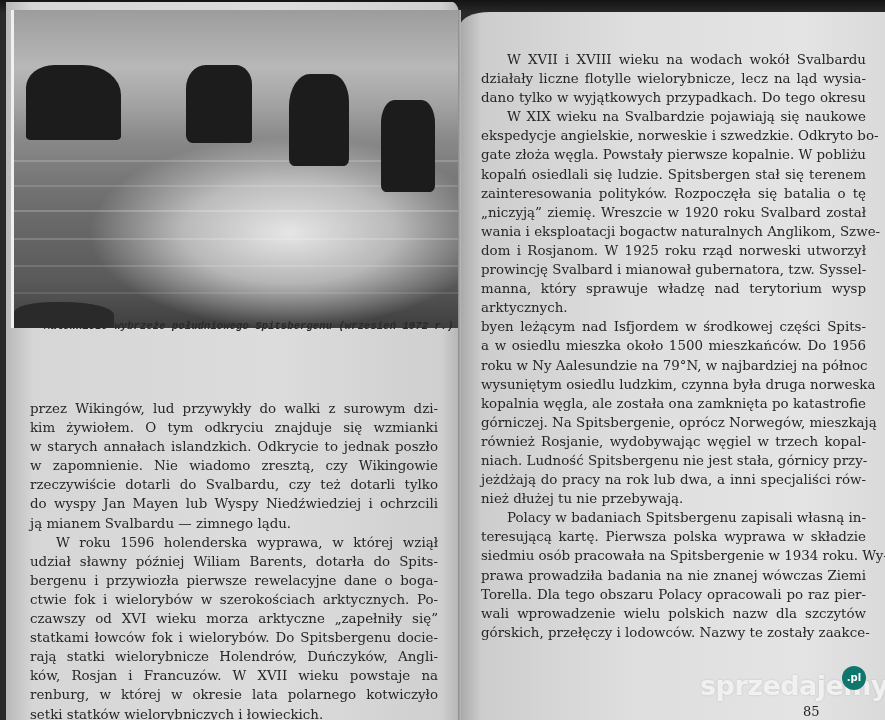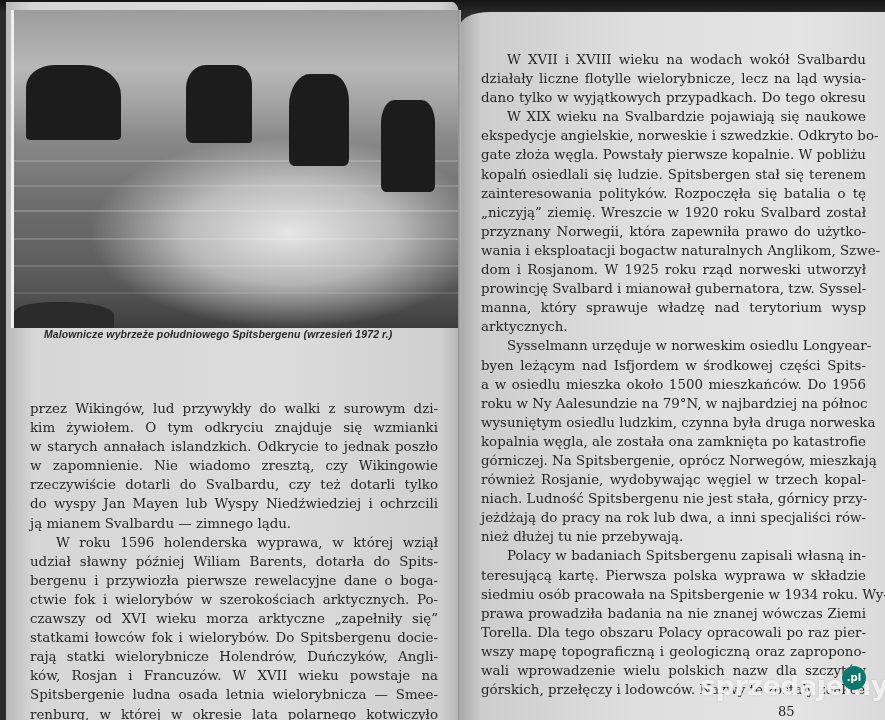--- a/index.html
+++ b/index.html
@@ -40,36 +40,36 @@
     border-left: 3px solid #f0f0f0;
   }
   .photo .wave {
     position: absolute; left: 0; width: 100%; height: 2px;
     background: rgba(255,255,255,0.35);
   }
   .rock {
     position: absolute; background: #1c1c1c;
   }
   .caption {
-    position: absolute; left: 44px; top: 328px; width: 400px;
-    font-family: Liberation Sans, sans-serif; font-style: italic; font-weight: bold;
+    position: absolute; left: 44px; top: 320px; width: 400px;
+    font-family: Liberation Mono, monospace; font-style: italic; font-weight: bold;
     font-size: 10.5px; color: #2a2a2a; white-space: nowrap; letter-spacing: 0.1px;
   }
   .text-block {
     position: absolute;
     font-family: "DejaVu Serif", serif; font-size: 13.4px; line-height: 19.1px;
     color: #262626;
   }
   .text-left { left: 30px; top: 370px; width: 408px; margin-top: 29px; }
   .text-right { left: 481px; top: 50px; width: 385px; }
   .line { display: block; white-space: nowrap; text-align: justify; text-align-last: justify; height: 19.1px; }
   .line.last { text-align-last: left; }
   .line.indent { padding-left: 26px; }
   .page-number {
-    position: absolute; left: 778px; top: 704px; font-size: 13px; color: #1e1e1e;
+    position: absolute; left: 803px; top: 704px; font-size: 13px; color: #1e1e1e;
     font-family: "DejaVu Serif", serif;
   }
   .watermark {
     position: absolute; left: 700px; top: 670px;
     font-family: "DejaVu Sans", sans-serif; font-weight: bold; font-size: 27px;
     color: rgba(255,255,255,0.78); letter-spacing: -0.5px;
     text-shadow: 0 0 2px rgba(160,160,160,0.6);
   }
   .watermark-badge {
     position: absolute; left: 842px; top: 666px; width: 24px; height: 24px; border-radius: 50%;
@@ -112,57 +112,53 @@
       <span class="line">do wyspy Jan Mayen lub Wyspy Niedźwiedziej i ochrzcili</span>
       <span class="line last">ją mianem Svalbardu — zimnego lądu.</span>
       <span class="line indent">W roku 1596 holenderska wyprawa, w której wziął</span>
       <span class="line">udział sławny później Wiliam Barents, dotarła do Spits-</span>
       <span class="line">bergenu i przywiozła pierwsze rewelacyjne dane o boga-</span>
       <span class="line">ctwie fok i wielorybów w szerokościach arktycznych. Po-</span>
       <span class="line">czawszy od XVI wieku morza arktyczne „zapełniły się”</span>
       <span class="line">statkami łowców fok i wielorybów. Do Spitsbergenu docie-</span>
       <span class="line">rają statki wielorybnicze Holendrów, Duńczyków, Angli-</span>
       <span class="line">ków, Rosjan i Francuzów. W XVII wieku powstaje na</span>
-      <span class="line">Spitsbergenie ludna osada letnia wielorybnicza — Smee-</span>
       <span class="line">renburg, w której w okresie lata polarnego kotwiczyło</span>
       <span class="line last">setki statków wielorybniczych i łowieckich.</span>
     </div>
   <div class="text-block text-right" id="right-text">
       <span class="line indent">W XVII i XVIII wieku na wodach wokół Svalbardu</span>
       <span class="line">działały liczne flotylle wielorybnicze, lecz na ląd wysia-</span>
       <span class="line">dano tylko w wyjątkowych przypadkach. Do tego okresu</span>
       <span class="line indent">W XIX wieku na Svalbardzie pojawiają się naukowe</span>
       <span class="line">ekspedycje angielskie, norweskie i szwedzkie. Odkryto bo-</span>
       <span class="line">gate złoża węgla. Powstały pierwsze kopalnie. W pobliżu</span>
       <span class="line">kopalń osiedlali się ludzie. Spitsbergen stał się terenem</span>
       <span class="line">zainteresowania polityków. Rozpoczęła się batalia o tę</span>
       <span class="line">„niczyją” ziemię. Wreszcie w 1920 roku Svalbard został</span>
-      <span class="line">przyznany Norwegii, która zapewniła prawo do użytko-</span>
       <span class="line">wania i eksploatacji bogactw naturalnych Anglikom, Szwe-</span>
       <span class="line">dom i Rosjanom. W 1925 roku rząd norweski utworzył</span>
       <span class="line">prowincję Svalbard i mianował gubernatora, tzw. Syssel-</span>
       <span class="line">manna, który sprawuje władzę nad terytorium wysp</span>
       <span class="line last">arktycznych.</span>
-      <span class="line indent">Sysselmann urzęduje w norweskim osiedlu Longyear-</span>
       <span class="line">byen leżącym nad Isfjordem w środkowej części Spits-</span>
       <span class="line">a w osiedlu mieszka około 1500 mieszkańców. Do 1956</span>
       <span class="line">roku w Ny Aalesundzie na 79°N, w najbardziej na północ</span>
       <span class="line">wysuniętym osiedlu ludzkim, czynna była druga norweska</span>
       <span class="line">kopalnia węgla, ale została ona zamknięta po katastrofie</span>
       <span class="line">górniczej. Na Spitsbergenie, oprócz Norwegów, mieszkają</span>
       <span class="line">również Rosjanie, wydobywając węgiel w trzech kopal-</span>
       <span class="line">niach. Ludność Spitsbergenu nie jest stała, górnicy przy-</span>
       <span class="line">jeżdżają do pracy na rok lub dwa, a inni specjaliści rów-</span>
       <span class="line last">nież dłużej tu nie przebywają.</span>
       <span class="line indent">Polacy w badaniach Spitsbergenu zapisali własną in-</span>
       <span class="line">teresującą kartę. Pierwsza polska wyprawa w składzie</span>
       <span class="line">siedmiu osób pracowała na Spitsbergenie w 1934 roku. Wy-</span>
       <span class="line">prawa prowadziła badania na nie znanej wówczas Ziemi</span>
       <span class="line">Torella. Dla tego obszaru Polacy opracowali po raz pier-</span>
-      <span class="line">wszy mapę topograficzną i geologiczną oraz zapropono-</span>
       <span class="line">wali wprowadzenie wielu polskich nazw dla szczytów</span>
       <span class="line">górskich, przełęczy i lodowców. Nazwy te zostały zaakce-</span>
     </div>
 
   <div class="page-number">85</div>
 
   <div class="watermark">sprzedajemy</div>
   <div class="watermark-badge">.pl</div>
 </div>
 

